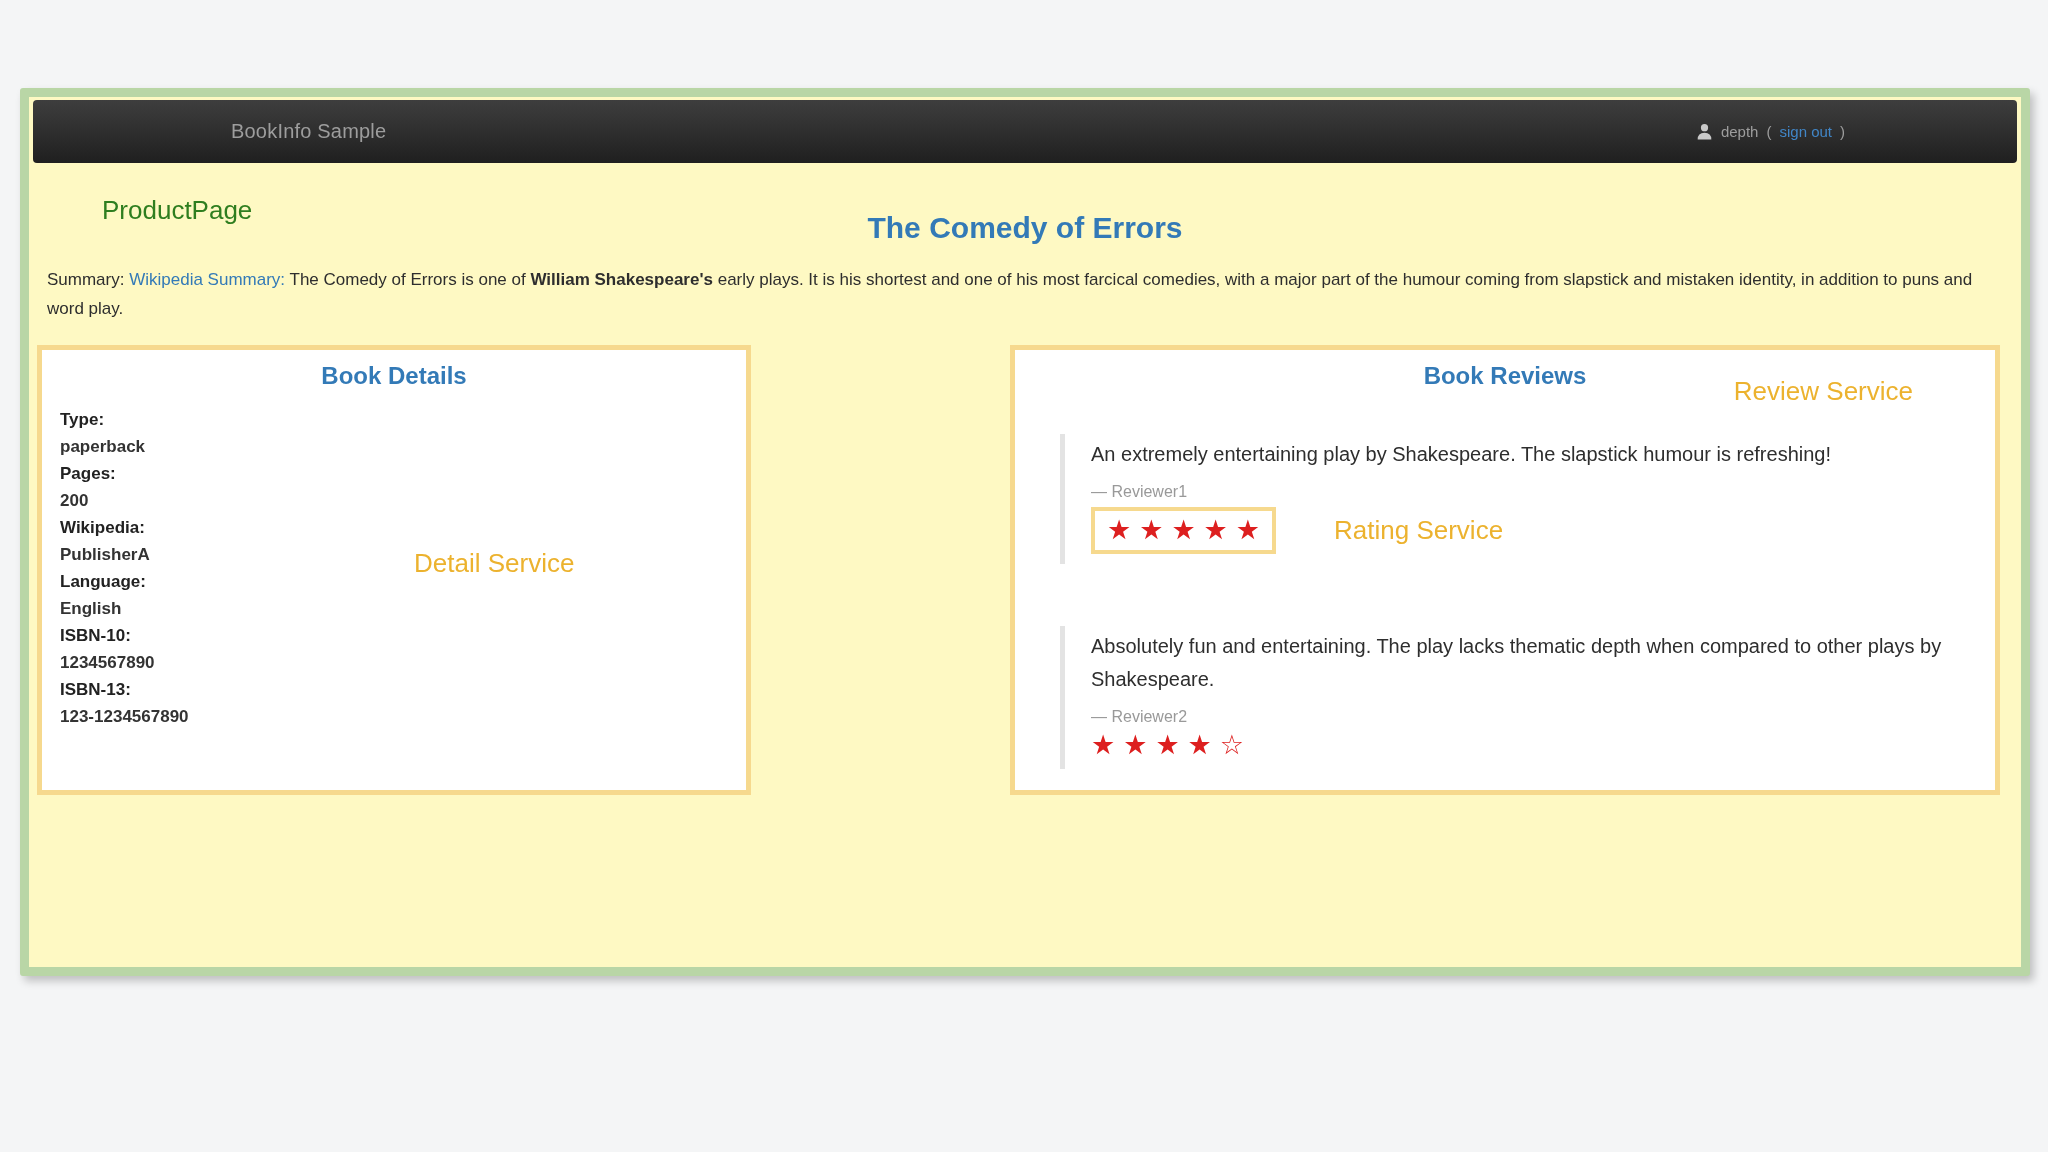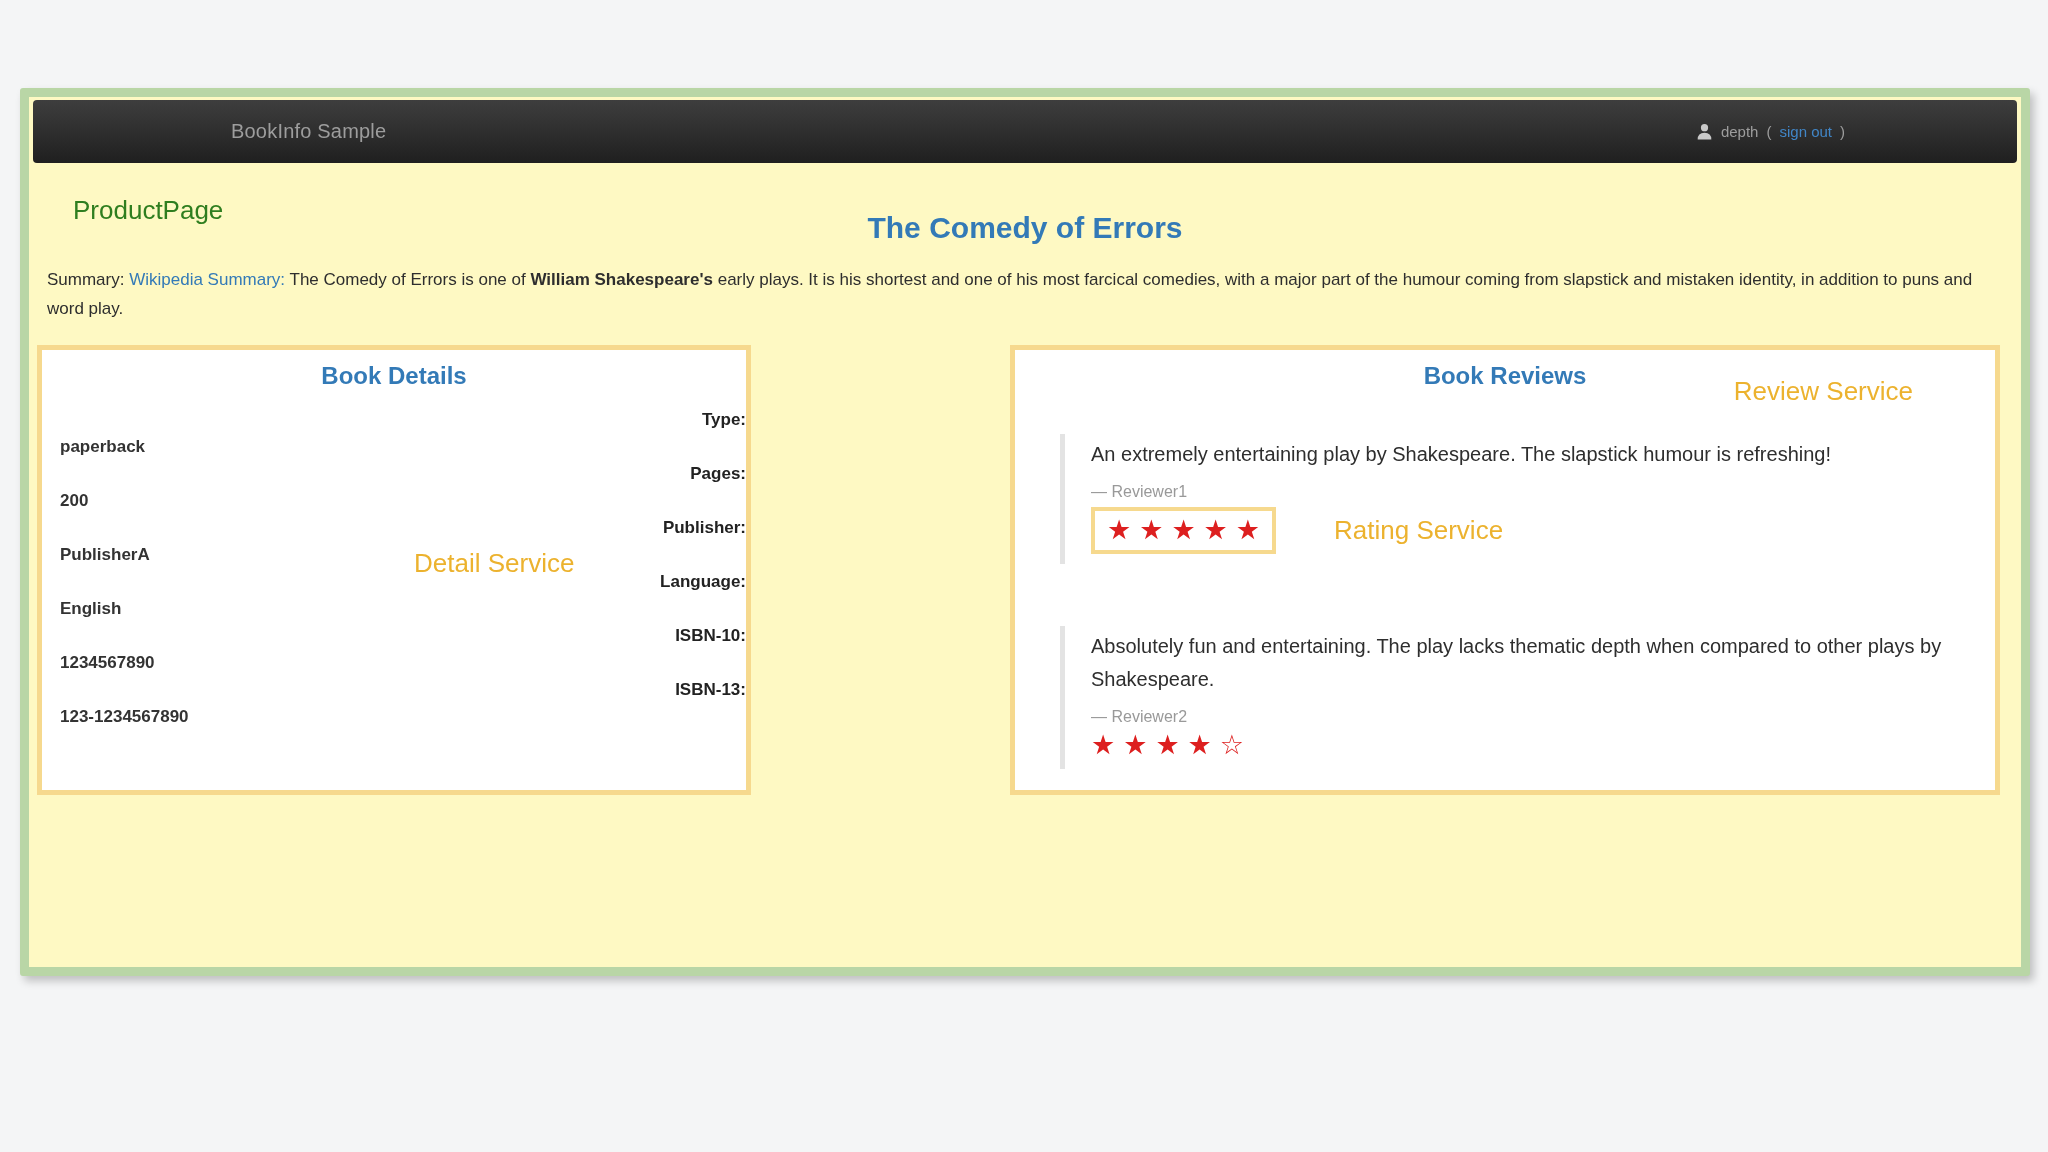--- a/index.html
+++ b/index.html
@@ -50,21 +50,21 @@
     font-size: 15px;
   }
   .user-icon { width: 17px; height: 17px; display: inline-block; }
   .signout-link { color: #4186c7; text-decoration: none; cursor: pointer; }
 
   
   .annotation { font-size: 26px; white-space: nowrap; }
   .annotation.green  { color: #2f7e1f; }
   .annotation.orange { color: #ecb22e; }
 
-  .product-page-label { position: absolute; left: 44px; top: 98px; }
+  .product-page-label { position: absolute; left: 73px; top: 98px; }
 
   
   .book-title {
     position: absolute;
     left: 0; top: 114px;
     width: 100%;
     text-align: center;
     color: #337ab7;
     font-size: 30px;
     font-weight: bold;
@@ -93,21 +93,21 @@
   .panel-heading {
     margin-top: 12px;
     text-align: center;
     color: #337ab7;
     font-size: 24px;
     font-weight: bold;
   }
 
   
   .fields { margin: 16px 0 0 18px; font-size: 17px; line-height: 27px; }
-  .field-label { font-weight: bold; color: #222; text-align: right; }
+  .field-label { font-weight: bold; color: #222; }
   .field-value { color: #333; font-weight: bold; }
   .detail-service-label { position: absolute; left: 372px; top: 198px; }
 
   
   .review-service-label { position: absolute; right: 82px; top: 26px; }
   .review-quote {
     margin: 0 0 0 45px;
     padding: 4px 30px 10px 26px;
     border-left: 5px solid #e3e3e3;
   }
@@ -158,21 +158,21 @@
 
     <p class="summary"><span>Summary:</span> <a class="wiki-link">Wikipedia Summary:</a> <span>The Comedy of Errors is one of</span> <span class="bold">William Shakespeare's</span> <span>early plays. It is his shortest and one of his most farcical comedies, with a major part of the humour coming from slapstick and mistaken identity, in addition to puns and word play.</span></p>
 
     <div class="panel panel-details">
       <div class="panel-heading">Book Details</div>
       <div class="fields">
         <div class="field-label">Type:</div>
         <div class="field-value">paperback</div>
         <div class="field-label">Pages:</div>
         <div class="field-value">200</div>
-        <div class="field-label">Publisher:</div>
+        <div class="field-label">Wikipedia:</div>
         <div class="field-value">PublisherA</div>
         <div class="field-label">Language:</div>
         <div class="field-value">English</div>
         <div class="field-label">ISBN-10:</div>
         <div class="field-value">1234567890</div>
         <div class="field-label">ISBN-13:</div>
         <div class="field-value">123-1234567890</div>
       </div>
       <div class="annotation orange detail-service-label">Detail Service</div>
     </div>

